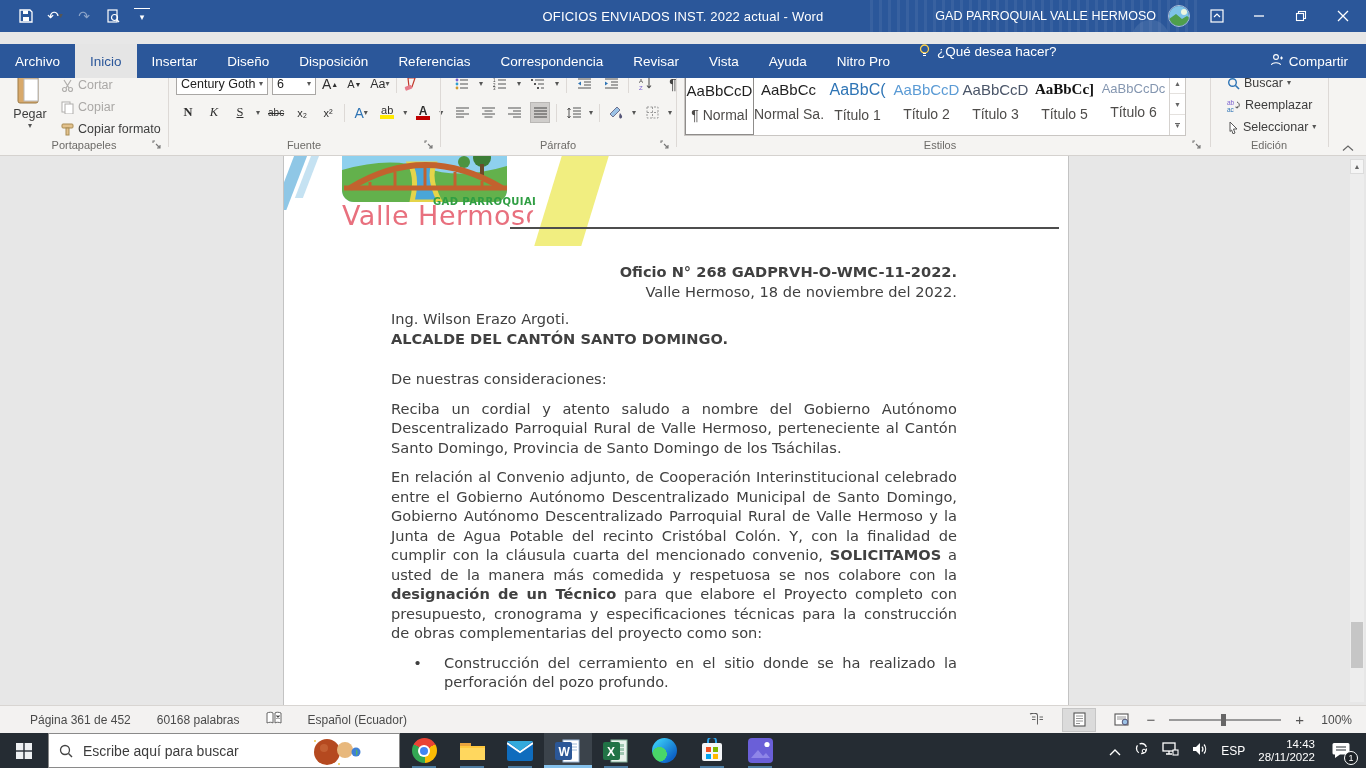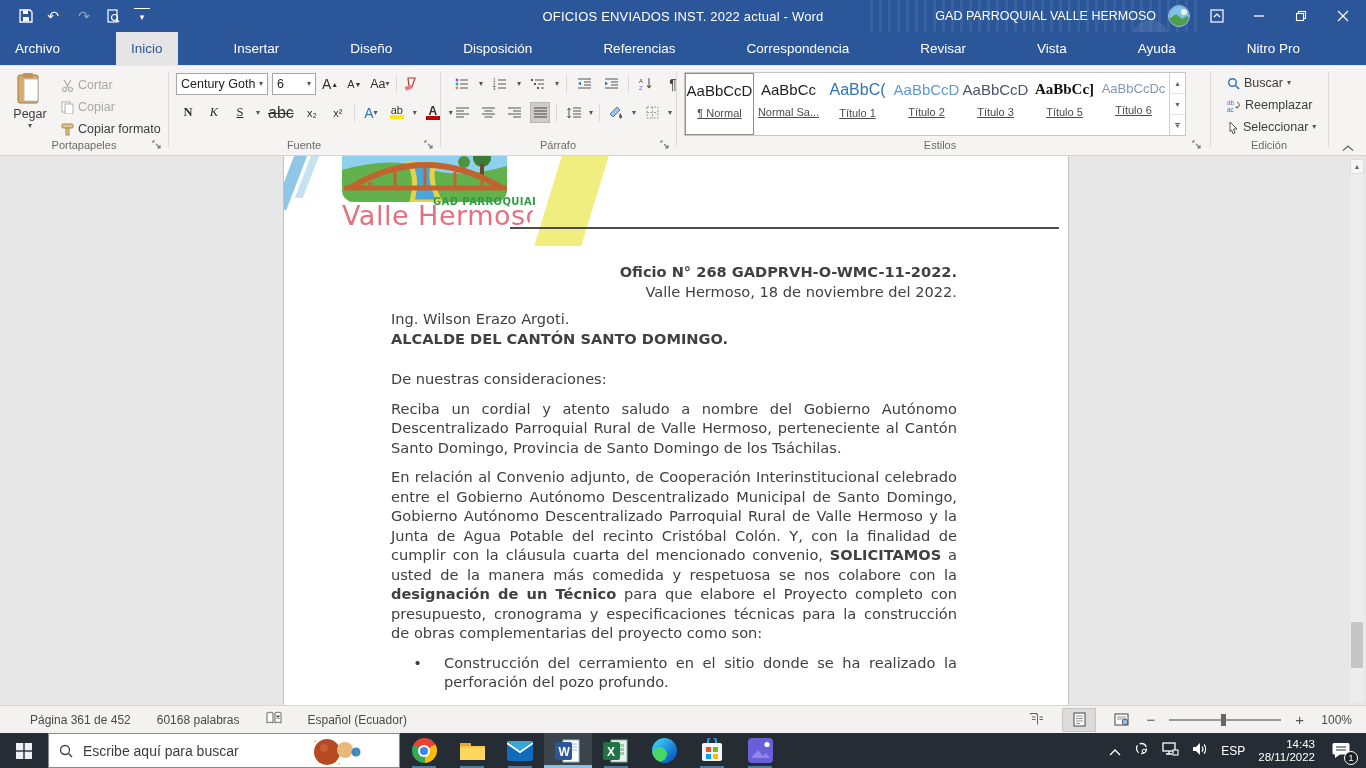--- a/index.html
+++ b/index.html
@@ -15,21 +15,21 @@
   .qa{display:flex;align-items:center;gap:13px;padding-left:18px;z-index:2;}
   .qa .ic{width:16px;height:16px;display:flex;align-items:center;justify-content:center;font-size:14px;color:#fff;}
   .qa .dim{opacity:.45;}
   .tb-title{position:absolute;left:0;right:0;text-align:center;font-size:13px;color:#fff;letter-spacing:.2px;}
   .tb-right{margin-left:auto;display:flex;align-items:center;gap:12px;padding-right:8px;z-index:2;font-size:12.5px;}
   .avatar{width:22px;height:22px;border-radius:50%;overflow:hidden;border:1px solid rgba(255,255,255,.6);}
   .winbtn{width:30px;height:32px;display:flex;align-items:center;justify-content:center;color:#fff;}
   .winbtn svg{display:block;}
 
   
-  .tabrow{position:absolute;top:31px;left:0;right:0;height:34px;background:#2b579a;display:flex;color:#fff;font-size:13.5px;z-index:29;gap:41px;}
+  .tabrow{position:absolute;top:44px;left:0;right:0;height:34px;background:#2b579a;display:flex;color:#fff;font-size:13.5px;z-index:29;}
   .tab{display:flex;align-items:center;padding:0 15px;white-space:nowrap;}
   .tab.active{background:#e5e5e5;color:#2b579a;}
   .tellme{display:flex;align-items:flex-start;gap:7px;padding:0 14px;}
   .bulb{font-size:13px;}
   .share{margin-left:auto;display:flex;align-items:center;gap:6px;padding:0 18px;}
 
   
   .ribbon{position:absolute;top:66px;left:0;right:0;height:90px;background:#f5f4f2;border-bottom:1px solid #d5d2cf;color:#444;font-size:12.5px;z-index:28;}
   .gsep{position:absolute;top:5px;height:76px;width:1px;background:#ddd9d6;}
   .glabel{position:absolute;bottom:4px;font-size:11px;color:#6d6b68;text-align:center;}
@@ -39,21 +39,21 @@
   .dd{font-size:8px;color:#555;line-height:1;}
   .smbtn{display:inline-flex;align-items:center;justify-content:center;height:21px;min-width:20px;padding:0 2px;color:#2f2f2f;}
   .smbtn.sel{background:#cfcdcb;border:1px solid #b9b7b5;}
   .combo{background:#fff;border:1px solid #a9a7a5;height:22px;display:flex;align-items:center;font-size:12.5px;padding:0 4px;color:#222;gap:3px;}
   .ribbon svg{display:block;}
 
   
   .stylebox{position:absolute;left:684px;top:6px;width:502px;height:64px;background:#fff;border:1px solid #c9c6c3;display:flex;}
   .styleitem{width:69px;padding-top:8px;text-align:center;overflow:hidden;}
   .styleitem .prev{font-size:15px;white-space:nowrap;}
-  .styleitem .slabel{font-size:11px;color:#4e4c4a;margin-top:8px;white-space:nowrap;text-decoration:underline;}
+  .styleitem .slabel{font-size:14px;color:#4e4c4a;margin-top:8px;white-space:nowrap;}
   .styleitem.sel{border:1px solid #8f8d8b;box-shadow:inset 0 0 0 1px #fff;}
   .stylescroll{width:16px;margin-left:auto;border-left:1px solid #d5d2cf;display:flex;flex-direction:column;}
   .stylescroll div{flex:1;display:flex;align-items:center;justify-content:center;font-size:7px;color:#666;border-bottom:1px solid #e4e1de;}
 
   .collapse-ribbon{position:absolute;right:12px;bottom:3px;color:#666;}
 
   
   .docarea{position:absolute;top:156px;left:0;right:0;height:549px;background:#e7e7e7;overflow:hidden;}
   .page{position:absolute;left:283px;top:0;width:786px;height:549px;background:#fff;border-left:1px solid #c3c3c3;border-right:1px solid #c3c3c3;overflow:hidden;}
   .vscroll{position:absolute;right:2px;top:3px;bottom:3px;width:14px;background:#ededed;}
@@ -281,21 +281,21 @@
             </svg>
         </span>
       </div>
       <div style="position:absolute;left:178px;top:36px;display:flex;gap:6px;align-items:center;">
         <span class="smbtn" style="font-weight:bold;font-family:'Liberation Serif',serif;">N</span>
         <span class="smbtn" style="font-style:italic;font-family:'Liberation Serif',serif;">K</span>
         <span class="smbtn" style="text-decoration:underline;font-family:'Liberation Serif',serif;">
             <span>S</span>
           </span>
           <span class="dd">▾</span>
-        <span class="smbtn" style="text-decoration:line-through;font-size:16px;">abc</span>
+        <span class="smbtn" style="text-decoration:line-through;font-size:10px;">abc</span>
         <span class="smbtn" style="font-size:11px;">x₂</span>
         <span class="smbtn" style="font-size:11px;">x²</span>
         <span style="width:1px;height:18px;background:#ddd9d6;"></span>
         <span class="smbtn" style="color:#2e74b5;font-size:14px;">
             <span>A</span>
             <span class="dd">▾</span>
           </span>
         <span class="smbtn" style="flex-direction:column;line-height:9px;font-size:11px;">
             <span>ab</span>
             <span style="display:block;width:14px;height:4px;background:#ffe900;"></span>

